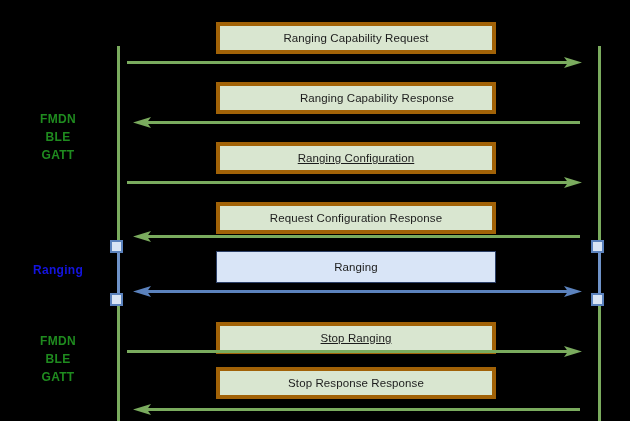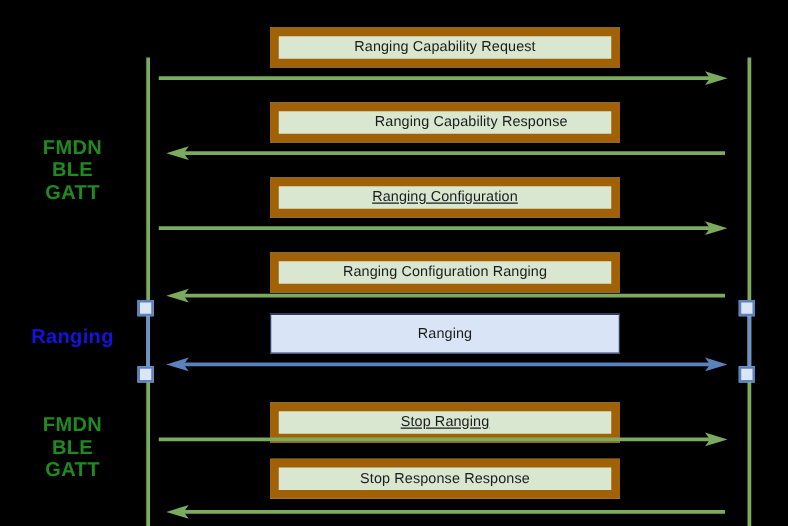--- a/index.html
+++ b/index.html
@@ -38,38 +38,38 @@
     box-sizing:border-box;
     display:flex;
     align-items:center;
     justify-content:center;
     font-size:11.5px;
     color:#1c1c1c;
     letter-spacing:0.1px;
   }
   .msgbox.green{
     background:#d9e6d0;
-    border:7px solid #a16207;
+    border:4px solid #a16207;
   }
   .msgbox.blue{
     background:#d9e5f7;
     border:1px solid #2c3f66;
   }
   
   .arrow{
     position:absolute;
     height:11px;
   }
   .arrow svg{display:block;overflow:visible;}
   
   .sidelabel{
     position:absolute;
     width:100px;
     text-align:center;
-    font-size:16px;
+    font-size:12px;
     font-weight:bold;
     line-height:18px;
     letter-spacing:0.3px;
   }
   .sidelabel.green{color:#1f8b1f;}
   .sidelabel.blue{color:#1414e0;}
   .sidelabel span{display:block;}
 </style>
 </head>
 <body>
@@ -127,21 +127,21 @@
     <span>Ranging Configuration</span>
   </div>
   <div class="arrow" style="left:127px;top:177px;width:455px;">
     <svg width="455" height="11" viewBox="0 0 455 11">
       <line x1="0" y1="5.5" x2="443" y2="5.5" stroke="#7aab5e" stroke-width="3"></line>
       <path d="M455,5.5 L437,0 L441,5.5 L437,11 Z" fill="#7aab5e"></path>
     </svg>
   </div>
 
   <div class="msgbox green" style="top:202px;">
-    <span>Ranging Configuration Ranging</span>
+    <span>Request Configuration Response</span>
   </div>
   <div class="arrow" style="left:133px;top:231px;width:447px;">
     <svg width="447" height="11" viewBox="0 0 447 11">
       <line x1="12" y1="5.5" x2="447" y2="5.5" stroke="#7aab5e" stroke-width="3"></line>
       <path d="M0,5.5 L18,0 L14,5.5 L18,11 Z" fill="#7aab5e"></path>
     </svg>
   </div>
 
   <div class="msgbox blue" style="top:251px;">
     <span>Ranging</span>

